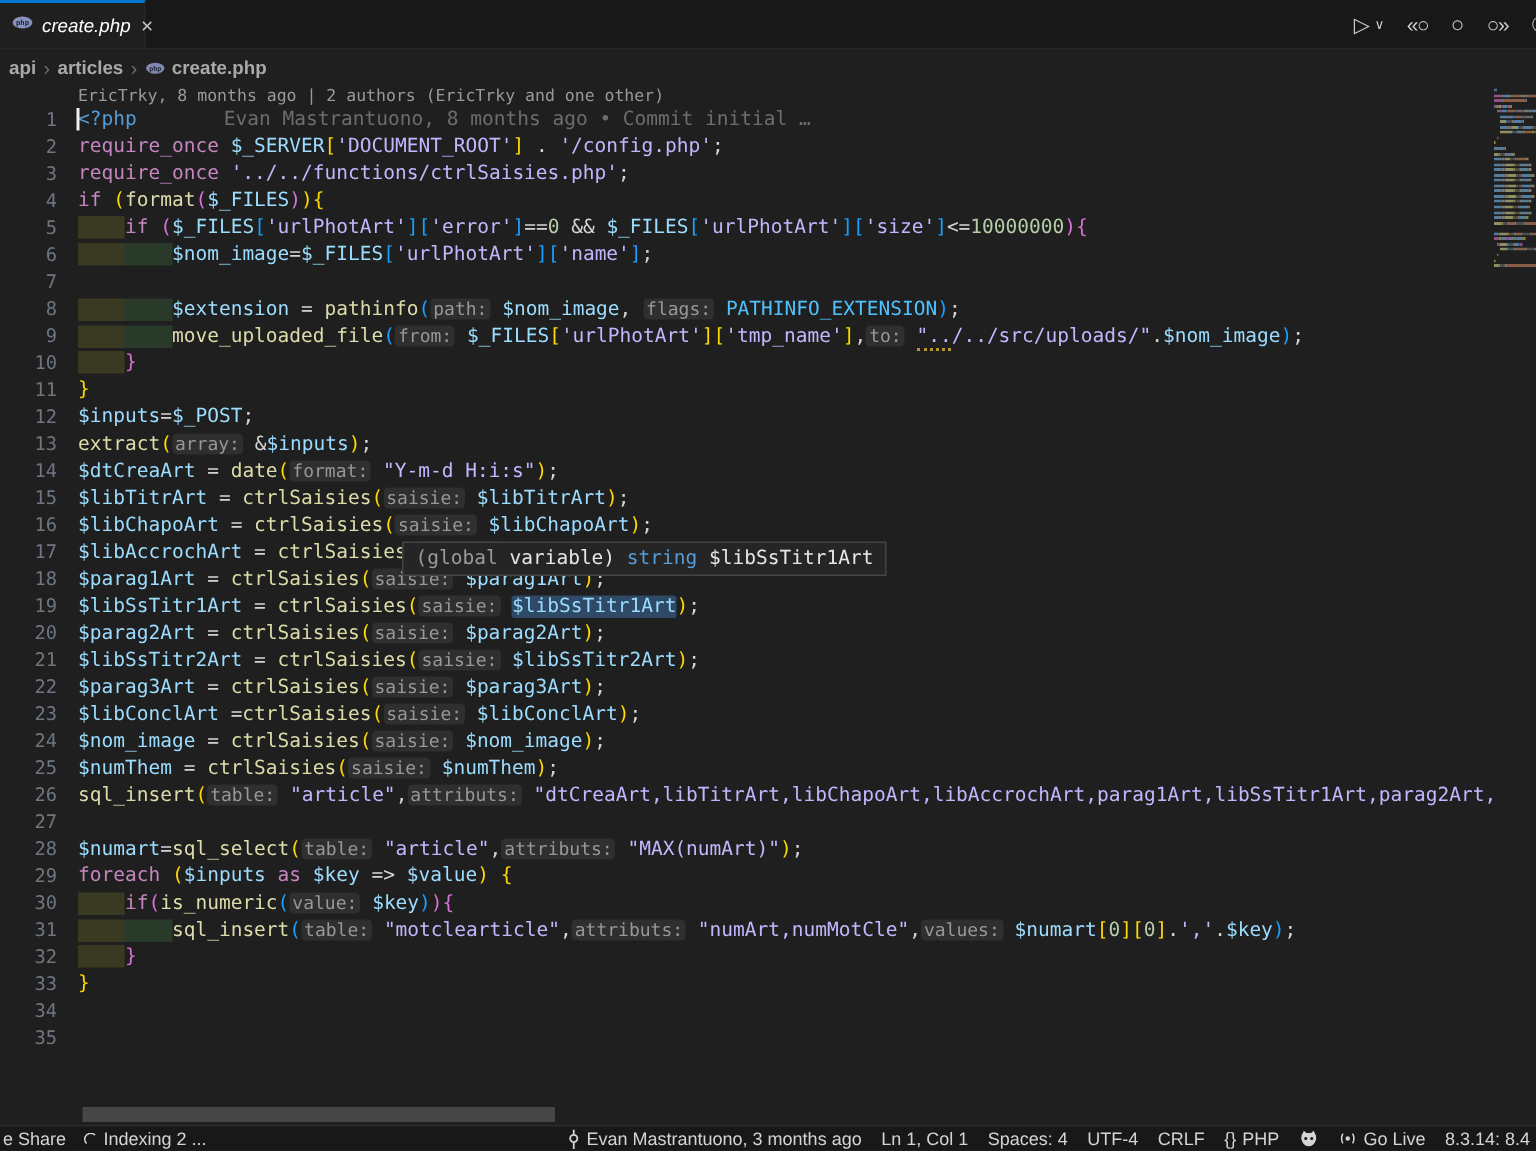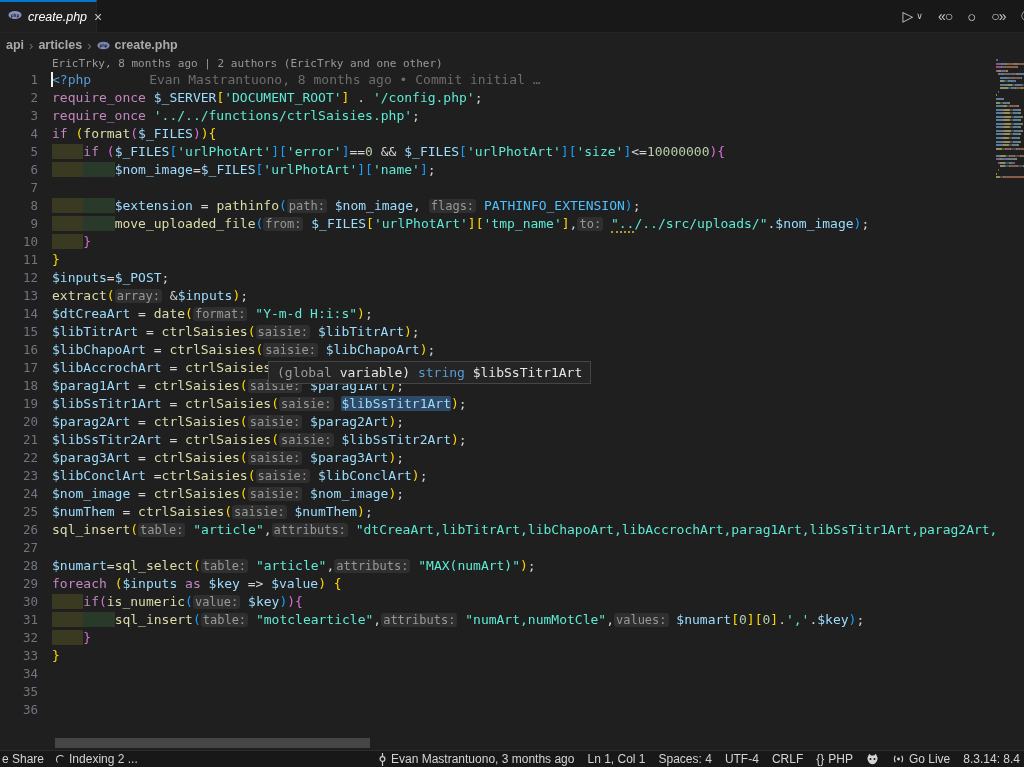--- a/index.html
+++ b/index.html
@@ -32,21 +32,21 @@
   .editor { position:absolute; top:57px; left:0; width:995px; height:680px; overflow:hidden;
             font-family:"DejaVu Sans Mono", monospace; font-size:13px; }
   .codelens { margin-left:52px; height:14px; line-height:14px; font-size:11px; color:#999999;
               font-family:"DejaVu Sans Mono", monospace; cursor:pointer; white-space:pre; }
   .code-line { display:flex; height:18px; line-height:18px; white-space:pre; }
   .ln { width:38px; flex:none; text-align:right; color:#6e7681; font-size:12.5px; padding-right:0; }
   .line-text { margin-left:14px; white-space:pre; }
 
   .tk-kw   { color:#C586C0; }
   .tk-var  { color:#9CDCFE; }
-  .tk-str  { color:#5eead4; }
+  .tk-str  { color:#c4b5fd; }
   .tk-fn   { color:#DCDCAA; }
   .tk-num  { color:#B5CEA8; }
   .tk-op   { color:#D4D4D4; }
   .tk-pl   { color:#D4D4D4; }
   .tk-ph   { color:#569CD6; }
   .tk-const{ color:#4FC1FF; }
   .tk-b1   { color:#FFD700; }
   .tk-b2   { color:#DA70D6; }
   .tk-b3   { color:#179FFF; }
   .tk-hint { color:#989898; background:#2f2f2f; border-radius:3px; padding:0 2px; font-size:12px; }
@@ -167,21 +167,20 @@
       <div class="code-line"><span class="ln">26</span><span class="line-text"><span class="tk-fn">sql_insert</span><span class="tk-b1">(</span><span class="tk-hint">table:</span><span class="tk-pl"> </span><span class="tk-str">"article"</span><span class="tk-pl">,</span><span class="tk-hint">attributs:</span><span class="tk-pl"> </span><span class="tk-str">"dtCreaArt,libTitrArt,libChapoArt,libAccrochArt,parag1Art,libSsTitr1Art,parag2Art,libSsTitr2</span></span></div>
       <div class="code-line"><span class="ln">27</span><span class="line-text"></span></div>
       <div class="code-line"><span class="ln">28</span><span class="line-text"><span class="tk-var">$numart</span><span class="tk-op">=</span><span class="tk-fn">sql_select</span><span class="tk-b1">(</span><span class="tk-hint">table:</span><span class="tk-pl"> </span><span class="tk-str">"article"</span><span class="tk-pl">,</span><span class="tk-hint">attributs:</span><span class="tk-pl"> </span><span class="tk-str">"MAX(numArt)"</span><span class="tk-b1">)</span><span class="tk-pl">;</span></span></div>
       <div class="code-line"><span class="ln">29</span><span class="line-text"><span class="tk-kw">foreach</span><span class="tk-pl"> </span><span class="tk-b1">(</span><span class="tk-var">$inputs</span><span class="tk-kw"> as </span><span class="tk-var">$key</span><span class="tk-pl"> </span><span class="tk-op">=&gt;</span><span class="tk-pl"> </span><span class="tk-var">$value</span><span class="tk-b1">)</span><span class="tk-pl"> </span><span class="tk-b1">{</span></span></div>
       <div class="code-line"><span class="ln">30</span><span class="line-text"><span class="tk-ind1">    </span><span class="tk-kw">if</span><span class="tk-b2">(</span><span class="tk-fn">is_numeric</span><span class="tk-b3">(</span><span class="tk-hint">value:</span><span class="tk-pl"> </span><span class="tk-var">$key</span><span class="tk-b3">)</span><span class="tk-b2">)</span><span class="tk-b2">{</span></span></div>
       <div class="code-line"><span class="ln">31</span><span class="line-text"><span class="tk-ind1">    </span><span class="tk-ind2">    </span><span class="tk-fn">sql_insert</span><span class="tk-b3">(</span><span class="tk-hint">table:</span><span class="tk-pl"> </span><span class="tk-str">"motclearticle"</span><span class="tk-pl">,</span><span class="tk-hint">attributs:</span><span class="tk-pl"> </span><span class="tk-str">"numArt,numMotCle"</span><span class="tk-pl">,</span><span class="tk-hint">values:</span><span class="tk-pl"> </span><span class="tk-var">$numart</span><span class="tk-b1">[</span><span class="tk-num">0</span><span class="tk-b1">]</span><span class="tk-b1">[</span><span class="tk-num">0</span><span class="tk-b1">]</span><span class="tk-op">.</span><span class="tk-str">','</span><span class="tk-op">.</span><span class="tk-var">$key</span><span class="tk-b3">)</span><span class="tk-pl">;</span></span></div>
       <div class="code-line"><span class="ln">32</span><span class="line-text"><span class="tk-ind1">    </span><span class="tk-b2">}</span></span></div>
       <div class="code-line"><span class="ln">33</span><span class="line-text"><span class="tk-b1">}</span></span></div>
       <div class="code-line"><span class="ln">34</span></div>
       <div class="code-line"><span class="ln">35</span><span class="line-text"></span></div>
-      <div class="code-line"><span class="ln">36</span><span class="line-text"></span></div>
     </div>
   <div class="cursor"></div>
 </div>
 
 <div class="hover-tip"><span class="tt-dim">(global </span><span class="tt-white">variable)</span><span class="tt-plain"> </span><span class="tt-blue">string</span><span class="tt-plain"> </span><span class="tt-white">$libSsTitr1Art</span></div>
 
 <div class="minimap">
   <div class="mm-rows">
       <div class="mm-row">
         <span class="mm-seg" style="width: 2px; background: rgb(74, 123, 166);"></span>

